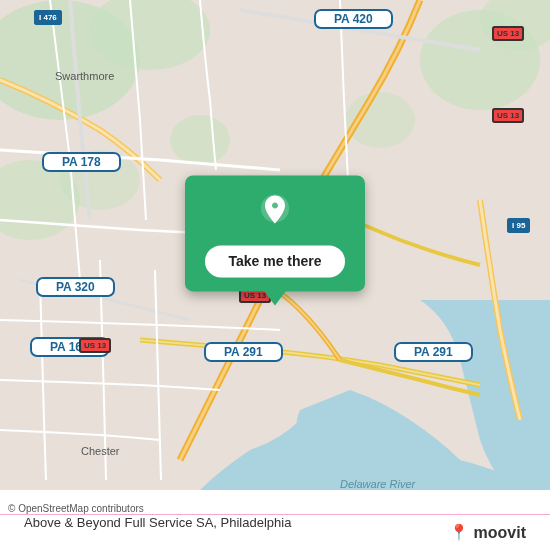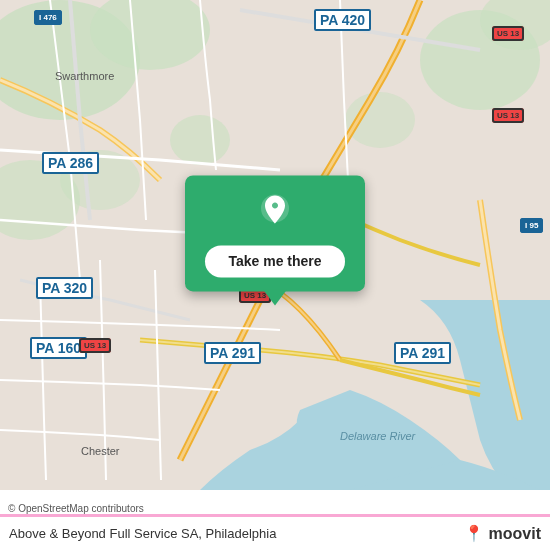--- a/index.html
+++ b/index.html
@@ -28,23 +28,23 @@
       border: 2px solid #333;
       border-radius: 3px;
       padding: 1px 3px;
       font-size: 8px;
     }
 
     .shield-pa {
       background: #fff;
       border: 2px solid #1a6496;
       color: #1a6496;
-      border-radius: 2px;
-      padding: 1px 4px;
-      font-size: 14px;
+      border-radius: 7px;
+      padding: 1px 18px;
+      font-size: 12px;
     }
 
     .shield-i {
       background: #1a6496;
       border: 2px solid #1a6496;
       color: #fff;
       border-radius: 3px;
       padding: 1px 3px;
       font-size: 8px;
     }
@@ -106,20 +106,21 @@
       color: #555;
       white-space: nowrap;
     }
 
     .water-label {
       position: absolute;
       font-size: 11px;
       font-weight: 400;
       color: #5a8fa3;
       font-style: italic;
+      margin-top: 48px;
     }
 
     
     .attribution-bar {
       width: 550px;
       height: 24px;
       background: #fff;
       display: flex;
       align-items: center;
       padding: 0 8px;
@@ -130,24 +131,23 @@
     .attribution-text {
       flex: 1;
       margin-top: 12px;
     }
 
     
     .info-bar {
       width: 550px;
       height: 36px;
       background: #fff;
-      border-top: 3px solid #f9a8d4;
+      border-top: 1px solid #f9a8d4;
       display: flex;
-      align-items: center;
-      padding: 0 9px;
+      padding: 0 24px;
       gap: 6px;
     }
 
     .info-text {
       font-size: 13px;
       color: #333;
       flex: 1;
     }
 
     .moovit-logo {
@@ -256,21 +256,21 @@
 
   <div class="shield" style="top: 28px; left: 468px;">
     <span class="shield-us">US 13</span>
   </div>
 
   <div class="shield" style="top: 110px; left: 468px;">
     <span class="shield-us">US 13</span>
   </div>
 
   <div class="shield" style="top: 155px; left: 18px;">
-    <span class="shield-pa">PA 286</span>
+    <span class="shield-pa">PA 178</span>
   </div>
 
   <div class="shield" style="top: 280px; left: 12px;">
     <span class="shield-pa">PA 320</span>
   </div>
 
   <div class="shield" style="top: 340px; left: 6px;">
     <span class="shield-pa">PA 160</span>
   </div>
 
@@ -283,21 +283,21 @@
   </div>
 
   <div class="shield" style="top: 345px; left: 180px;">
     <span class="shield-pa">PA 291</span>
   </div>
 
   <div class="shield" style="top: 345px; left: 370px;">
     <span class="shield-pa">PA 291</span>
   </div>
 
-  <div class="shield" style="top: 220px; left: 496px;">
+  <div class="shield" style="top: 220px; left: 483px;">
     <span class="shield-i">I 95</span>
   </div>
 
   <div class="popup-card">
 
     <svg class="popup-icon" viewBox="0 0 44 44" fill="none" xmlns="http://www.w3.org/2000/svg">
       <circle cx="22" cy="17" r="14" fill="rgba(255,255,255,0.2)"></circle>
       <path d="M22 4C16.48 4 12 8.48 12 14C12 21.5 22 32 22 32C22 32 32 21.5 32 14C32 8.48 27.52 4 22 4ZM22 17C20.34 17 19 15.66 19 14C19 12.34 20.34 11 22 11C23.66 11 25 12.34 25 14C25 15.66 23.66 17 22 17Z" fill="white"></path>
     </svg>
     <button class="popup-button">Take me there</button>

